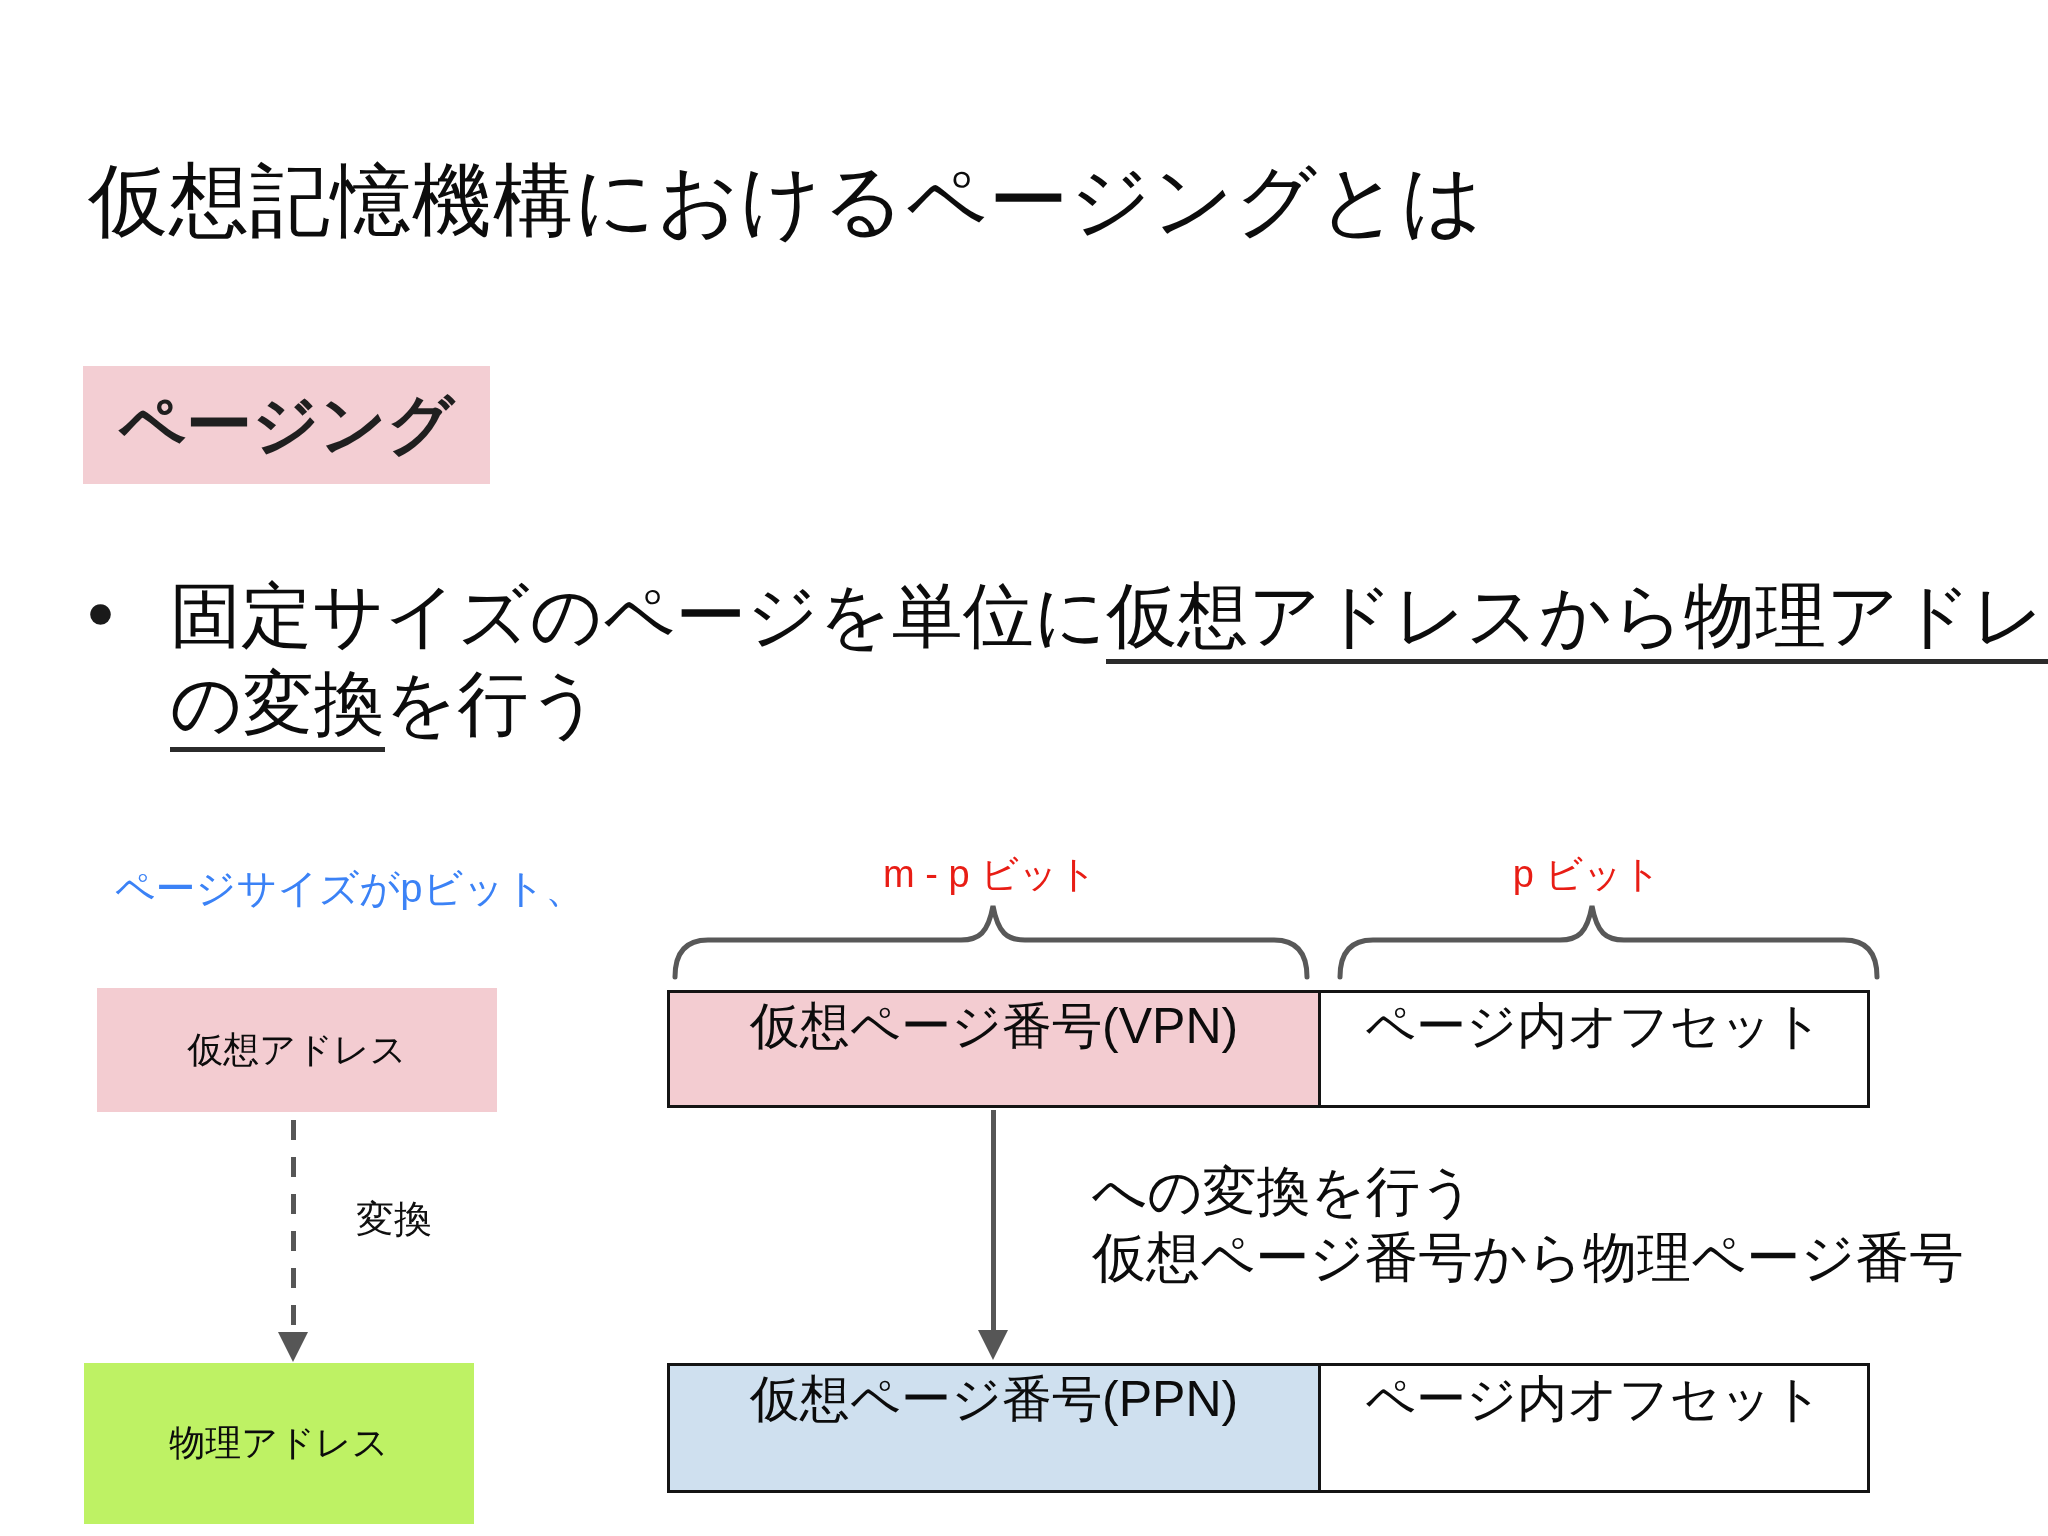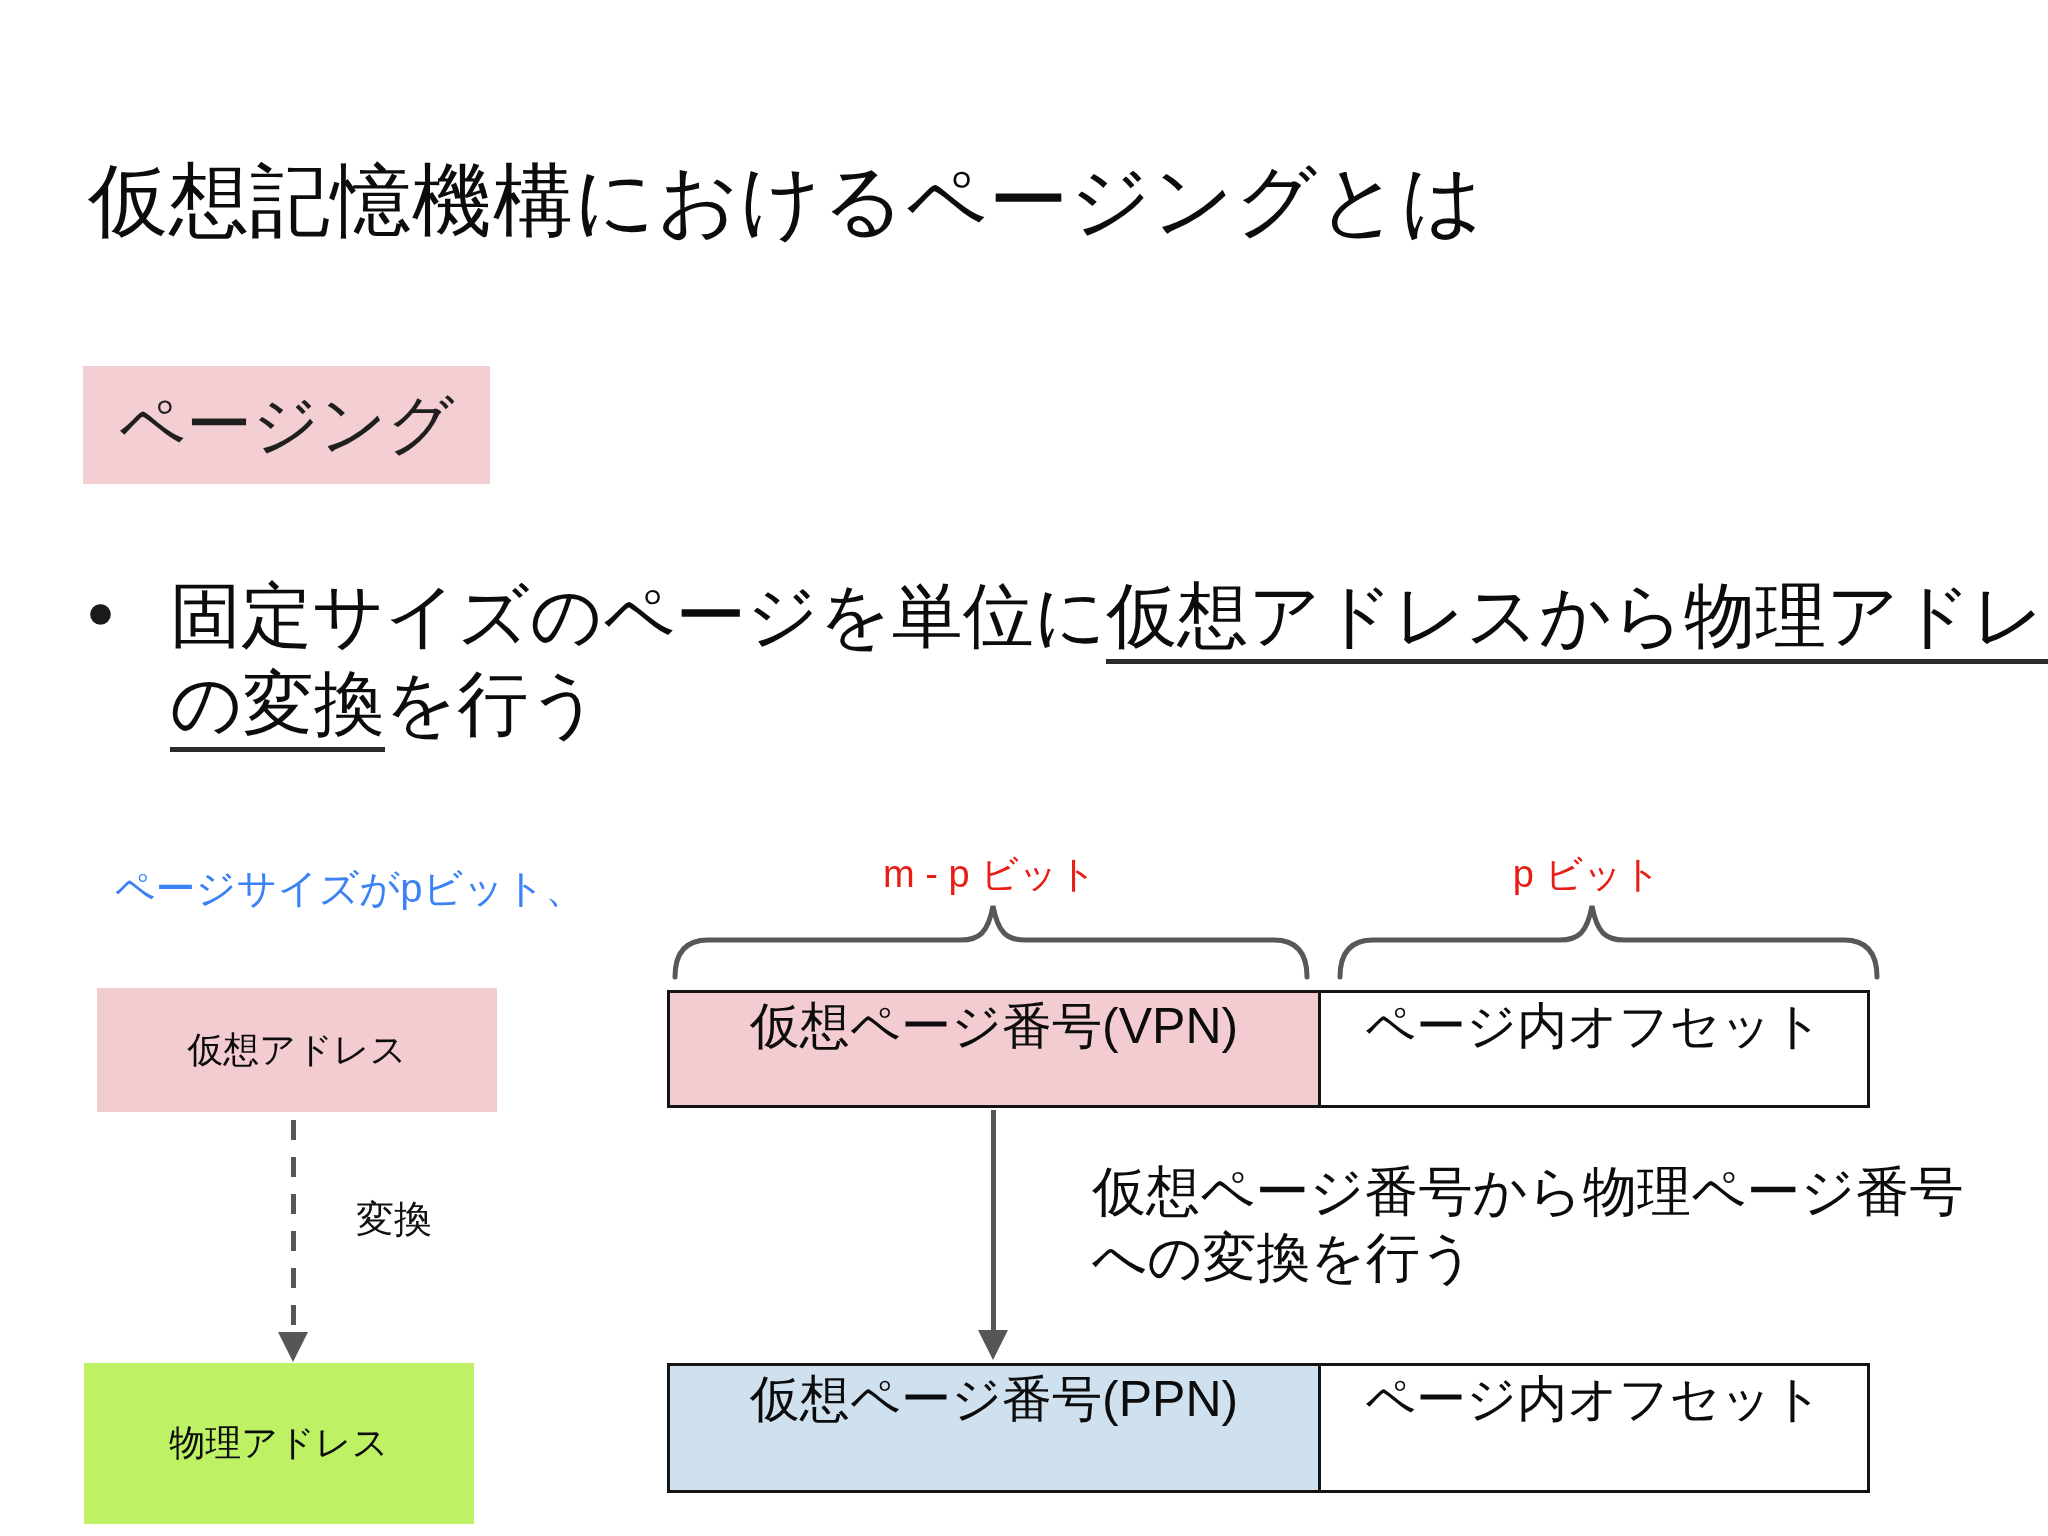--- a/index.html
+++ b/index.html
@@ -21,21 +21,21 @@
     color:#0c0c0c;
     white-space:nowrap;
   }
 
   
   .paging-heading{
     left:83px;top:366px;
     width:407px;height:118px;
     background:#f3ced3;
     display:flex;align-items:center;justify-content:center;
-    font-size:66px;font-weight:400;
+    font-size:66px;font-weight:700;
     color:#1f1f1f;
     white-space:nowrap;
   }
 
   
   .bullet-marker{
     left:86px;top:588px;
     font-size:48px;line-height:48px;color:#1a1a1a;
   }
   .bullet-text{
@@ -163,22 +163,22 @@
   </div>
 
   <div class="abs dashed-line"></div>
   <div class="abs dashed-head"></div>
   <div class="abs translate-label">変換</div>
 
   <div class="abs solid-line"></div>
   <div class="abs solid-head"></div>
 
   <div class="abs translation-note">
+    <div>への変換を行う</div>
     <div>仮想ページ番号から物理ページ番号</div>
-    <div>への変換を行う</div>
   </div>
 
   <div class="abs addr-box physical-label">
     <span>物理アドレス</span>
   </div>
   <div class="abs cell ppn-box">
     <span>仮想ページ番号(PPN)</span>
   </div>
   <div class="abs cell offset-box-2">
     <span>ページ内オフセット</span>

